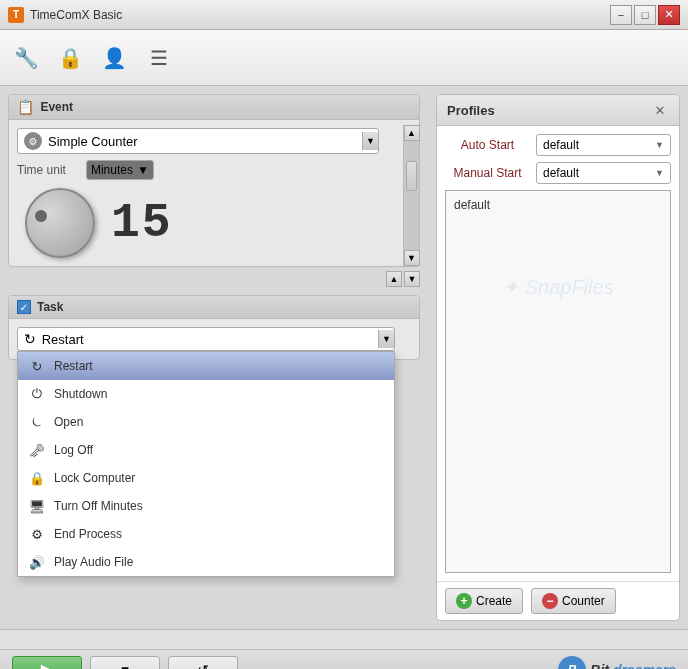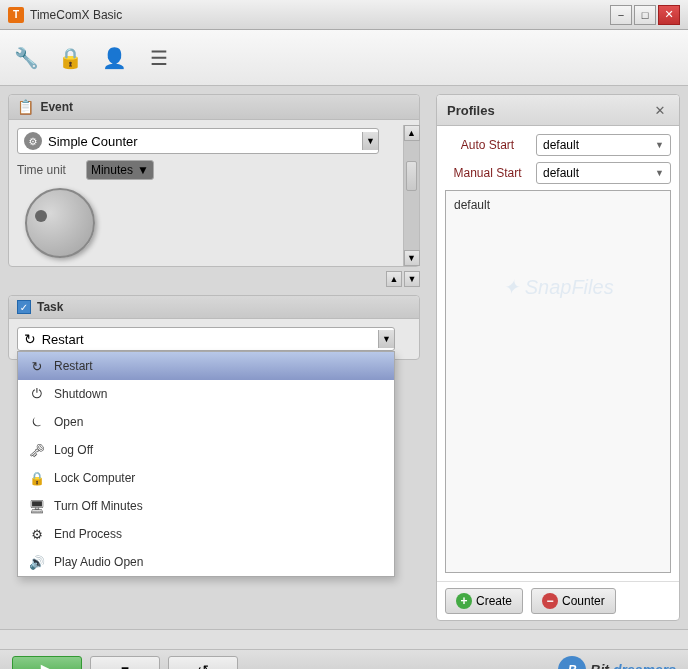--- a/index.html
+++ b/index.html
@@ -543,20 +543,21 @@
             <span class="time-unit-label">Time unit</span>
             <div class="time-unit-select">
               <span>Minutes</span>
               <span>▼</span>
             </div>
           </div>
           <div class="knob-display-row">
             <div class="knob">
               <div class="knob-dot"></div>
             </div>
+            <div class="digital-display">15</div>
           </div>
         </div>
       </div>
 
       <div class="event-scroll-bar">
         <div class="scroll-btn">▲</div>
         <div class="scroll-track">
           <div class="scroll-thumb"></div>
         </div>
         <div class="scroll-btn">▼</div>
@@ -607,21 +608,21 @@
             <div class="menu-item">
               <div class="menu-icon">🖥</div>
               <span>Turn Off Minutes</span>
             </div>
             <div class="menu-item">
               <div class="menu-icon">⚙</div>
               <span>End Process</span>
             </div>
             <div class="menu-item">
               <div class="menu-icon">🔊</div>
-              <span>Play Audio Open</span>
+              <span>Play Audio File</span>
             </div>
           </div>
         </div>
       </div>
     </div>
 
   </div>
 
   <div class="right-panel">
     <div class="profiles-box">

